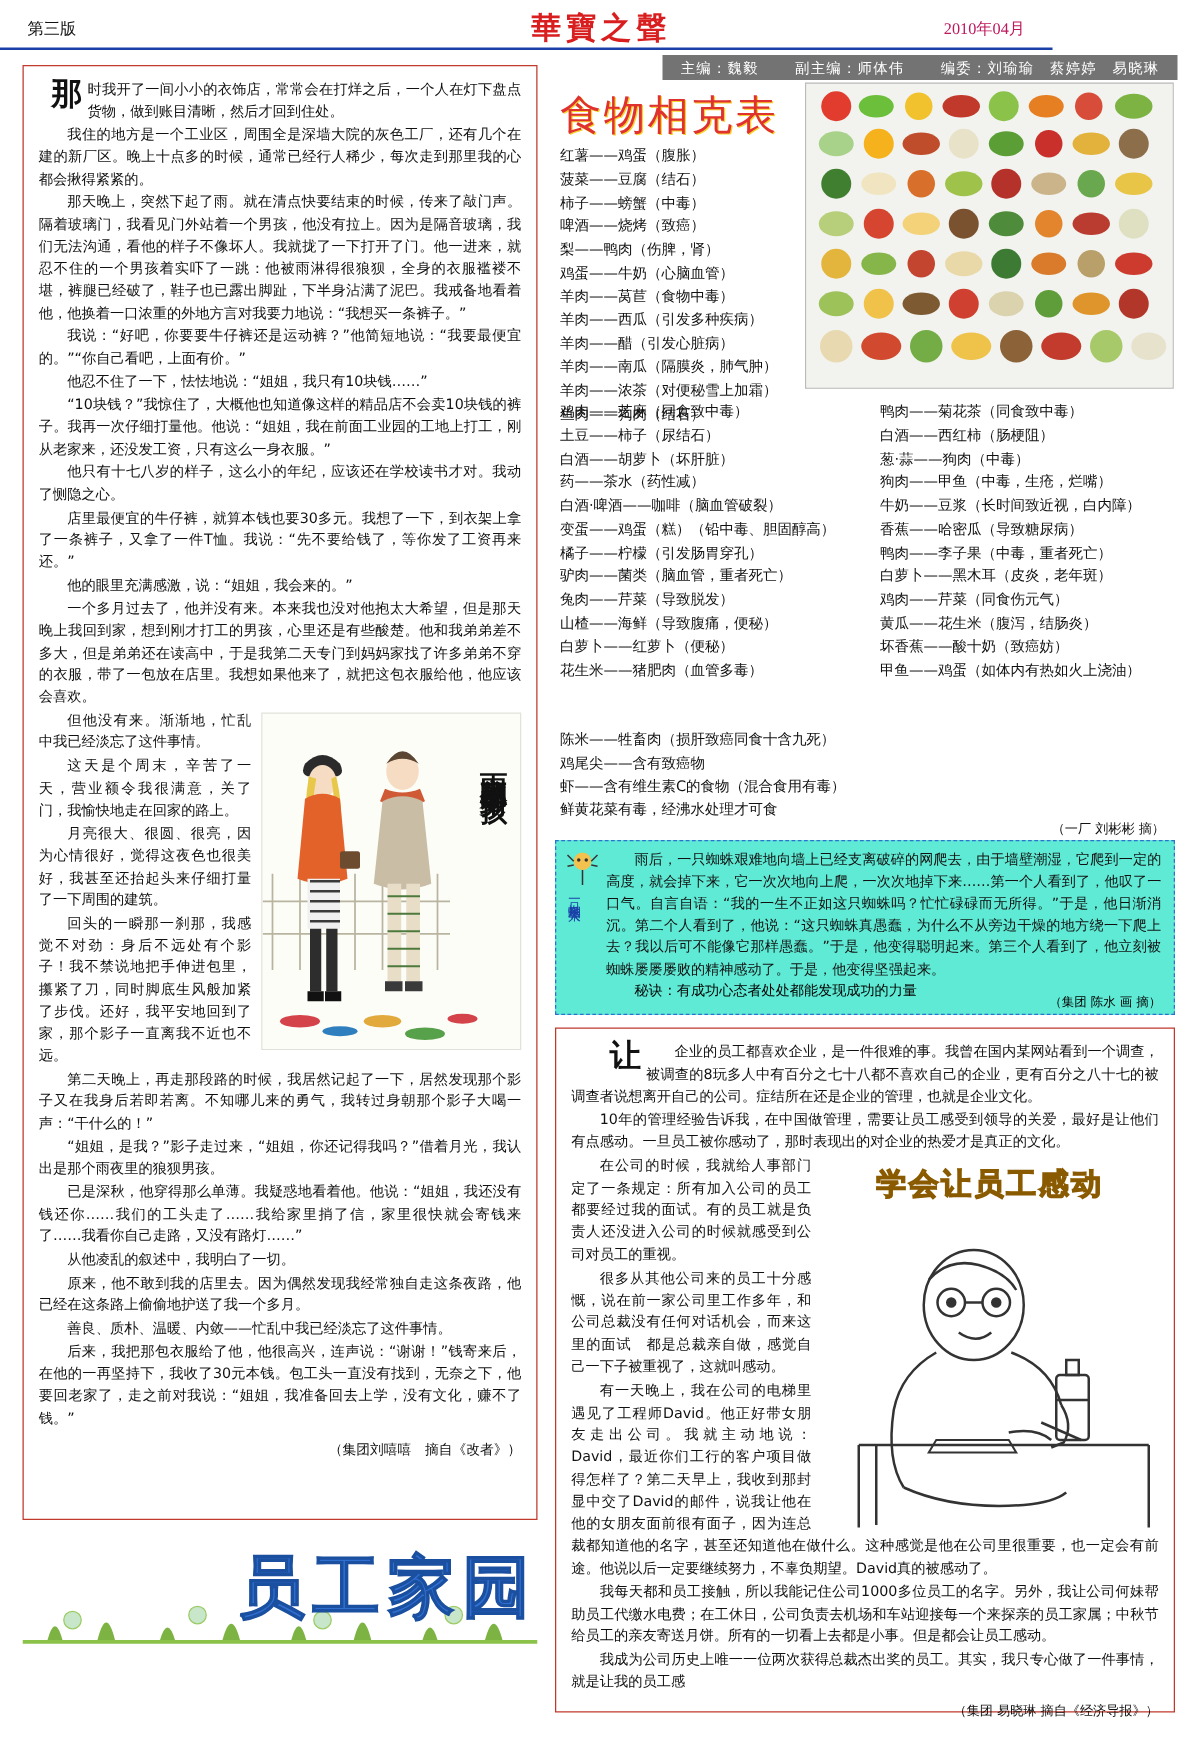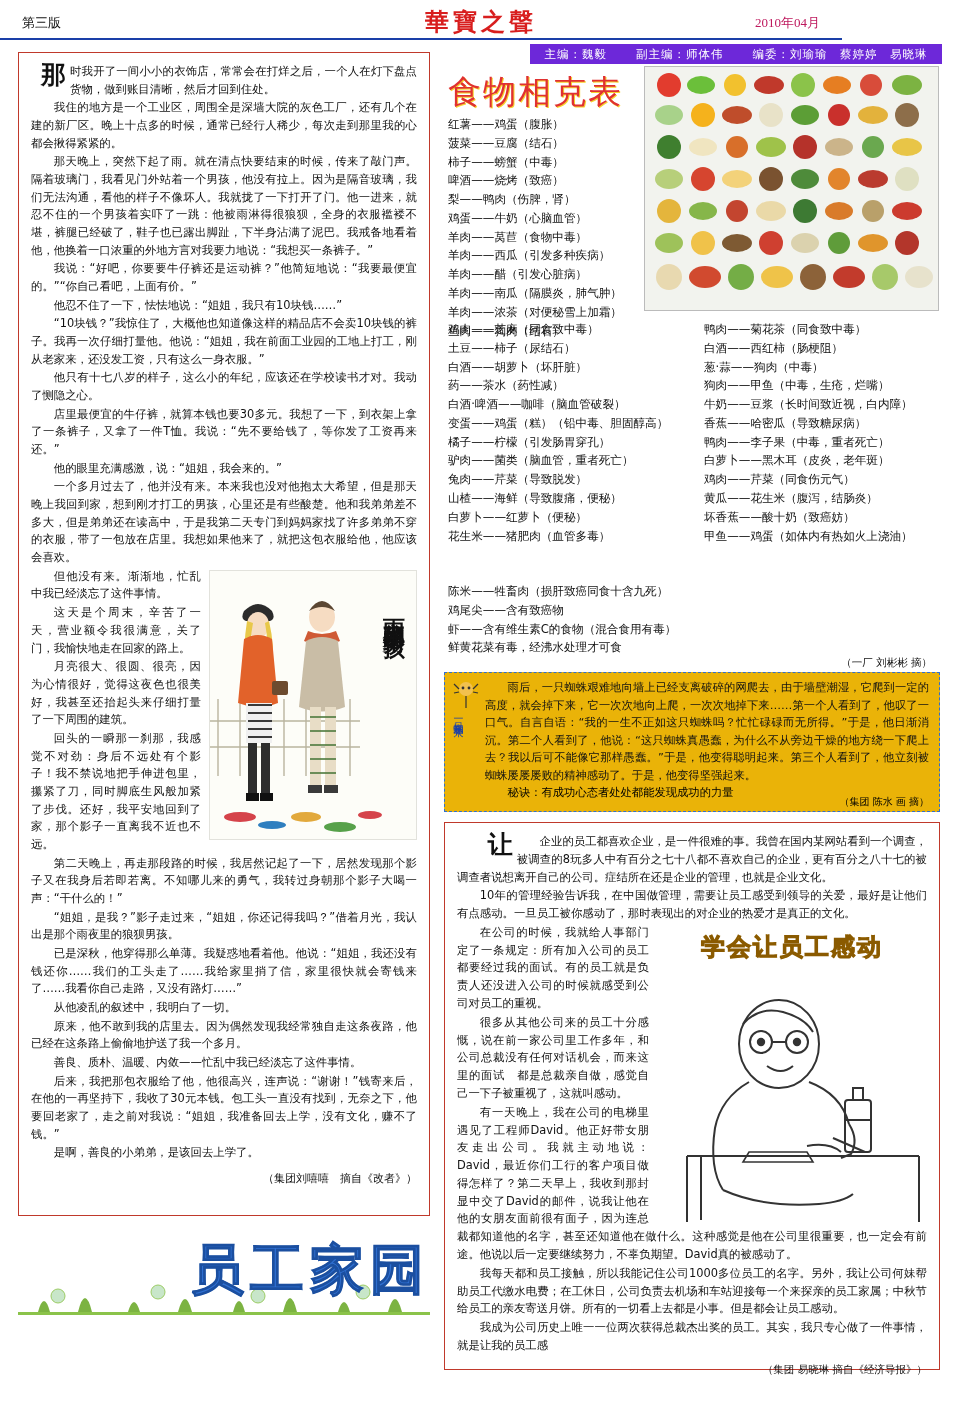--- a/index.html
+++ b/index.html
@@ -27,21 +27,21 @@
     font-size:24px; color:#d81e1e; font-weight:bold;
     font-family:"DejaVu Serif","Liberation Serif",serif;
     letter-spacing:4px;
   }
   .mast-right {
     position:absolute; right:22px; top:14px;
     font-size:13px; color:#be185d;font-family:Liberation Serif, serif;
   }
   .editor-bar {
     position:absolute; left:530px; top:44px; width:412px; height:20px;
-    background:#6d28d9; color:#fff; font-size:11.5px;
+    background:#737373; color:#fff; font-size:11.5px;
     display:flex; align-items:center; justify-content:space-around;
     letter-spacing:1px;
   }
   .editor-bar span { white-space:nowrap; }
 
   
   .left-col {
     position:absolute; left:18px; top:52px; width:412px; height:1164px;
     border:1px solid #c0392b;
     padding:10px 12px;
@@ -113,21 +113,21 @@
     position:absolute; left:8px; top:512px; width:492px;
     font-size:11.6px; line-height:1.62; color:#111;
   }
   .food-credit {
     position:absolute; right:12px; top:586px; font-size:10.5px; color:#111;
   }
 
   
   .spider-box {
     position:absolute; left:444px; top:672px; width:496px; height:140px;
-    border:1px dashed #2f6fd0; background:#eab308;
+    border:1px dashed #2f6fd0; background:#5eead4;
     padding:6px 10px 6px 10px;
   }
   .spider-icon {
     position:absolute; left:8px; top:6px; width:26px; height:30px;
   }
   .spider-vtitle {
     position:absolute; left:6px; top:40px;
     writing-mode:vertical-rl; text-orientation:upright;
     font-size:10px; color:#1a3fa8; letter-spacing:1px;
   }
@@ -268,21 +268,20 @@
       <p>这天是个周末，辛苦了一天，营业额令我很满意，关了门，我愉快地走在回家的路上。</p>
       <p>月亮很大、很圆、很亮，因为心情很好，觉得这夜色也很美好，我甚至还抬起头来仔细打量了一下周围的建筑。</p>
       <p>回头的一瞬那一刹那，我感觉不对劲：身后不远处有个影子！我不禁说地把手伸进包里，攥紧了刀，同时脚底生风般加紧了步伐。还好，我平安地回到了家，那个影子一直离我不近也不远。</p>
       <p>第二天晚上，再走那段路的时候，我居然记起了一下，居然发现那个影子又在我身后若即若离。不知哪儿来的勇气，我转过身朝那个影子大喝一声：“干什么的！”</p>
       <p>“姐姐，是我？”影子走过来，“姐姐，你还记得我吗？”借着月光，我认出是那个雨夜里的狼狈男孩。</p>
       <p>已是深秋，他穿得那么单薄。我疑惑地看着他。他说：“姐姐，我还没有钱还你……我们的工头走了……我给家里捎了信，家里很快就会寄钱来了……我看你自己走路，又没有路灯……”</p>
       <p>从他凌乱的叙述中，我明白了一切。</p>
       <p>原来，他不敢到我的店里去。因为偶然发现我经常独自走这条夜路，他已经在这条路上偷偷地护送了我一个多月。</p>
       <p>善良、质朴、温暖、内敛——忙乱中我已经淡忘了这件事情。</p>
       <p>后来，我把那包衣服给了他，他很高兴，连声说：“谢谢！”钱寄来后，在他的一再坚持下，我收了30元本钱。包工头一直没有找到，无奈之下，他要回老家了，走之前对我说：“姐姐，我准备回去上学，没有文化，赚不了钱。”</p>
-      <p>是啊，善良的小弟弟，是该回去上学了。</p>
       <div class="story-credit">（集团刘嘻嘻　摘自《改者》）</div>
     </div>
   </div>
 
   <div class="banner">
     <svg width="412" height="120" viewBox="0 0 412 120">
       <rect x="0" y="86" width="412" height="3" fill="#8bc34a"></rect>
       <g fill="#7cb342">
         <path d="M20 86 q6 -22 12 0 z"></path>
           <path d="M60 86 q7 -28 14 0 z"></path>

